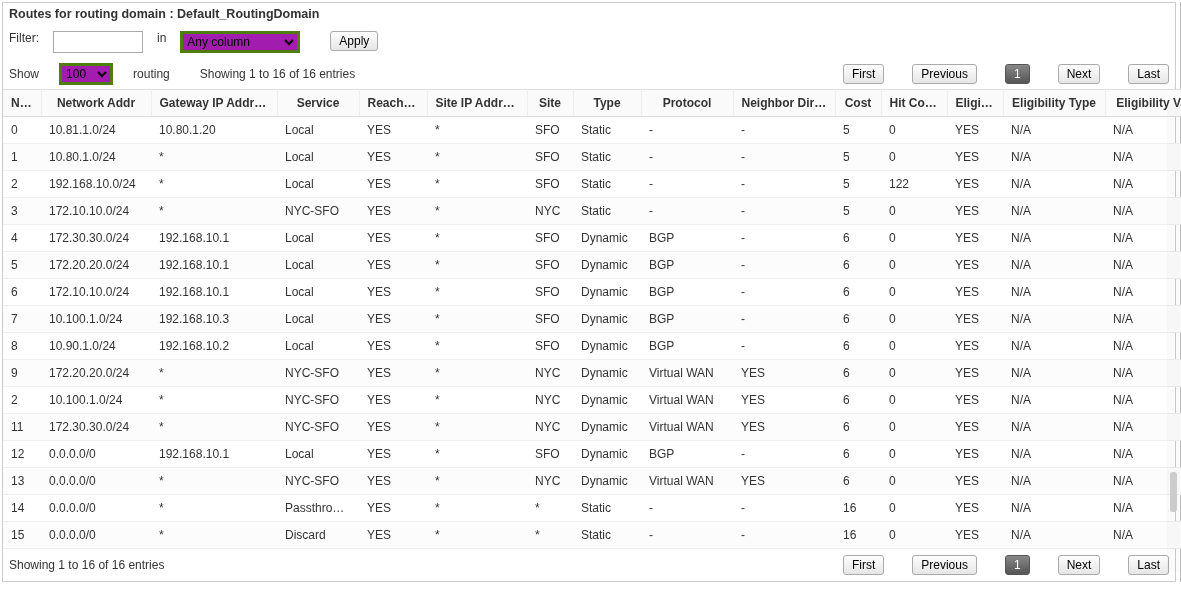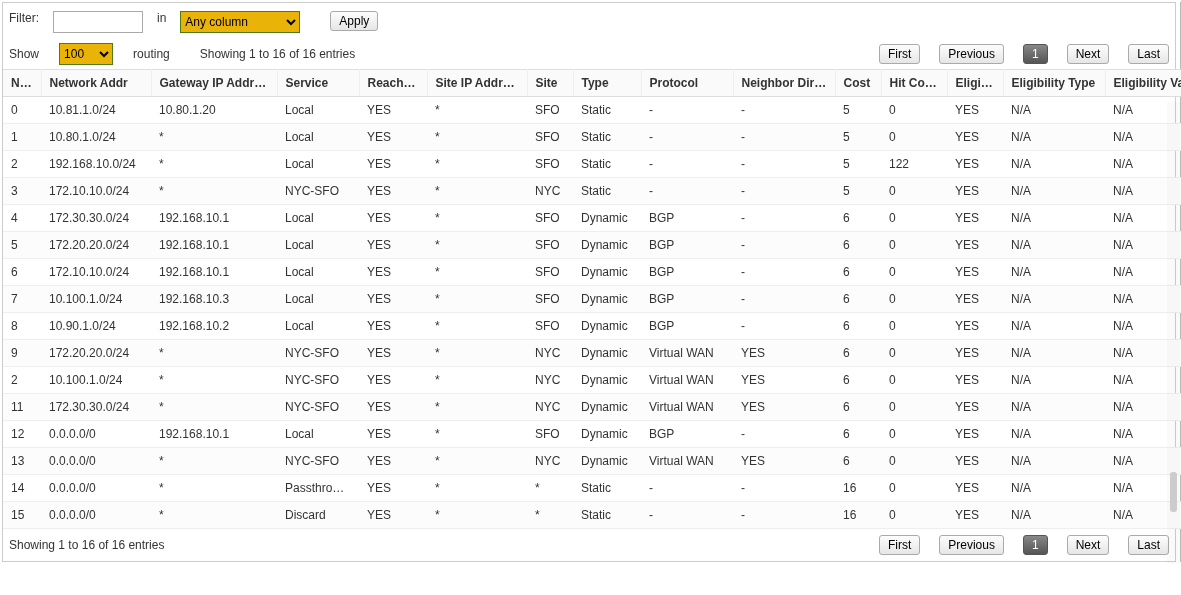--- a/index.html
+++ b/index.html
@@ -37,22 +37,22 @@
   input[type=text] {
     border: 1px solid #aaa;
     height: 18px;
     padding: 1px 4px;
     font-size: 12px;
     width: 80px;
   }
   select {
     font-size: 12px;
     height: 22px;
-    border: 1px solid #4d7c0f;
-    background: #eab308;
+    border: 3px solid #4d7c0f;
+    background: #a21caf;
   }
   select.column-select { width: 120px; }
   select.show-select { width: 54px; }
   button {
     font-size: 12px;
     padding: 2px 8px;
     border: 1px solid #aaa;
     background: linear-gradient(#fdfdfd, #e6e6e6);
     border-radius: 3px;
     cursor: pointer;
@@ -68,30 +68,30 @@
     align-items: center;
     justify-content: space-between;
     padding: 6px 6px 4px 6px;
   }
   .controls-left {
     display: flex;
     align-items: center;
     gap: 20px;
   }
   .info-text { font-size: 12px; margin-left: 10px; }
-  .pager { display: flex; gap: 3px; align-items: flex-end; }
+  .pager { display: flex; gap: 12px; align-items: flex-end; }
   table {
     width: 100%;
     border-collapse: collapse;
     table-layout: fixed;
   }
   thead th {
     font-weight: bold;
     font-size: 12px;
-    text-align: left;
+    text-align: center;
     padding: 6px 8px;
     border-top: 1px solid #ddd;
     border-bottom: 1px solid #ddd;
     border-right: 1px solid #eee;
     background: #fafafa;
     white-space: nowrap;
     overflow: hidden;
     text-overflow: ellipsis;
   }
   thead th:last-child { border-right: none; }
@@ -124,20 +124,21 @@
     background: rgba(0,0,0,0.02);
   }
   .outer-wrap { position: relative; }
 </style>
 </head>
 <body>
 
 <div class="outer-wrap">
 <div class="outer">
   <div class="panel">
+    <div class="panel-title">Routes for routing domain : Default_RoutingDomain</div>
 
     <div class="filter-row">
       <label>Filter:</label>
       <input type="text" value="" style="">
       <span>in</span>
       <select class="column-select">
         <option>Any column</option>
       </select>
       <button>Apply</button>
     </div>

